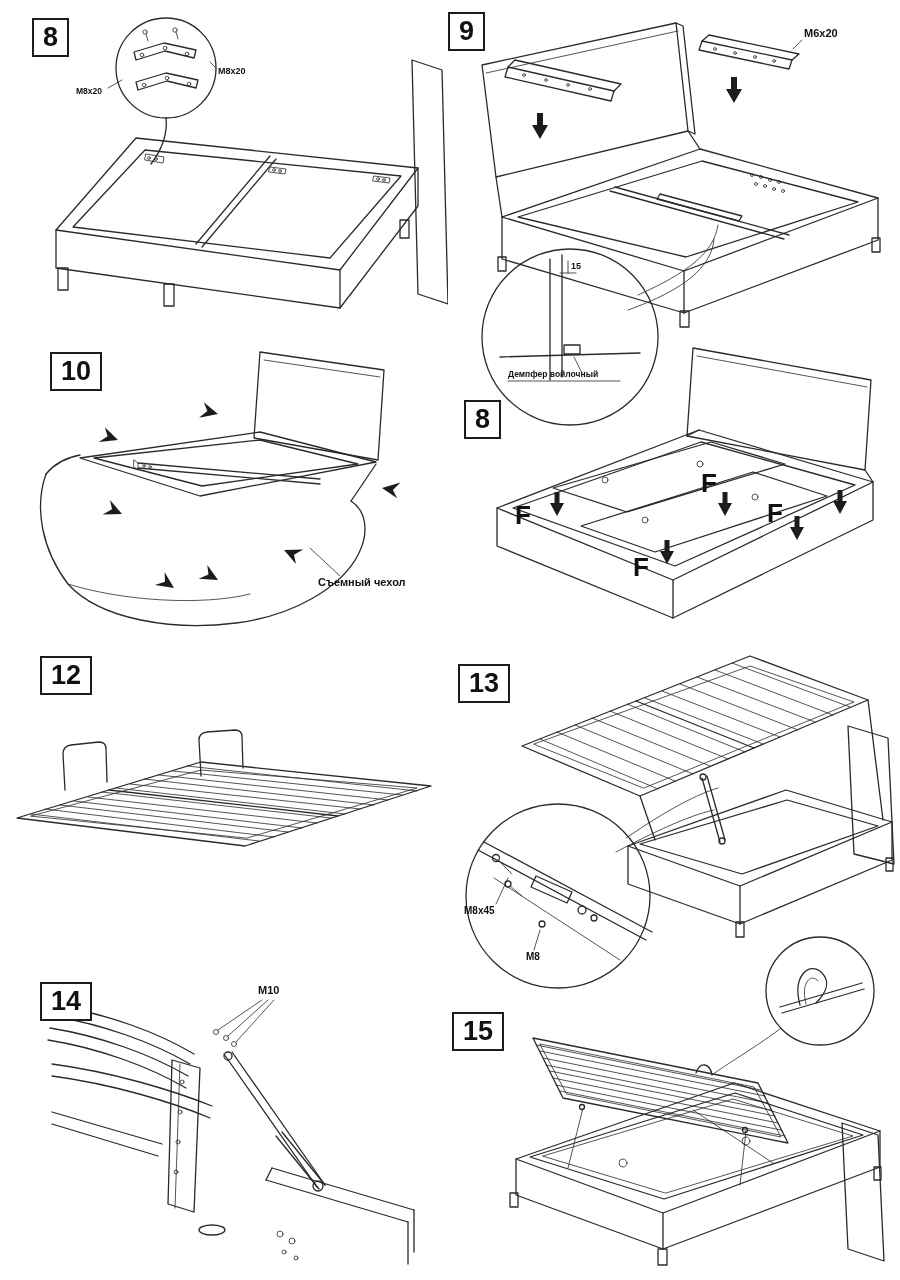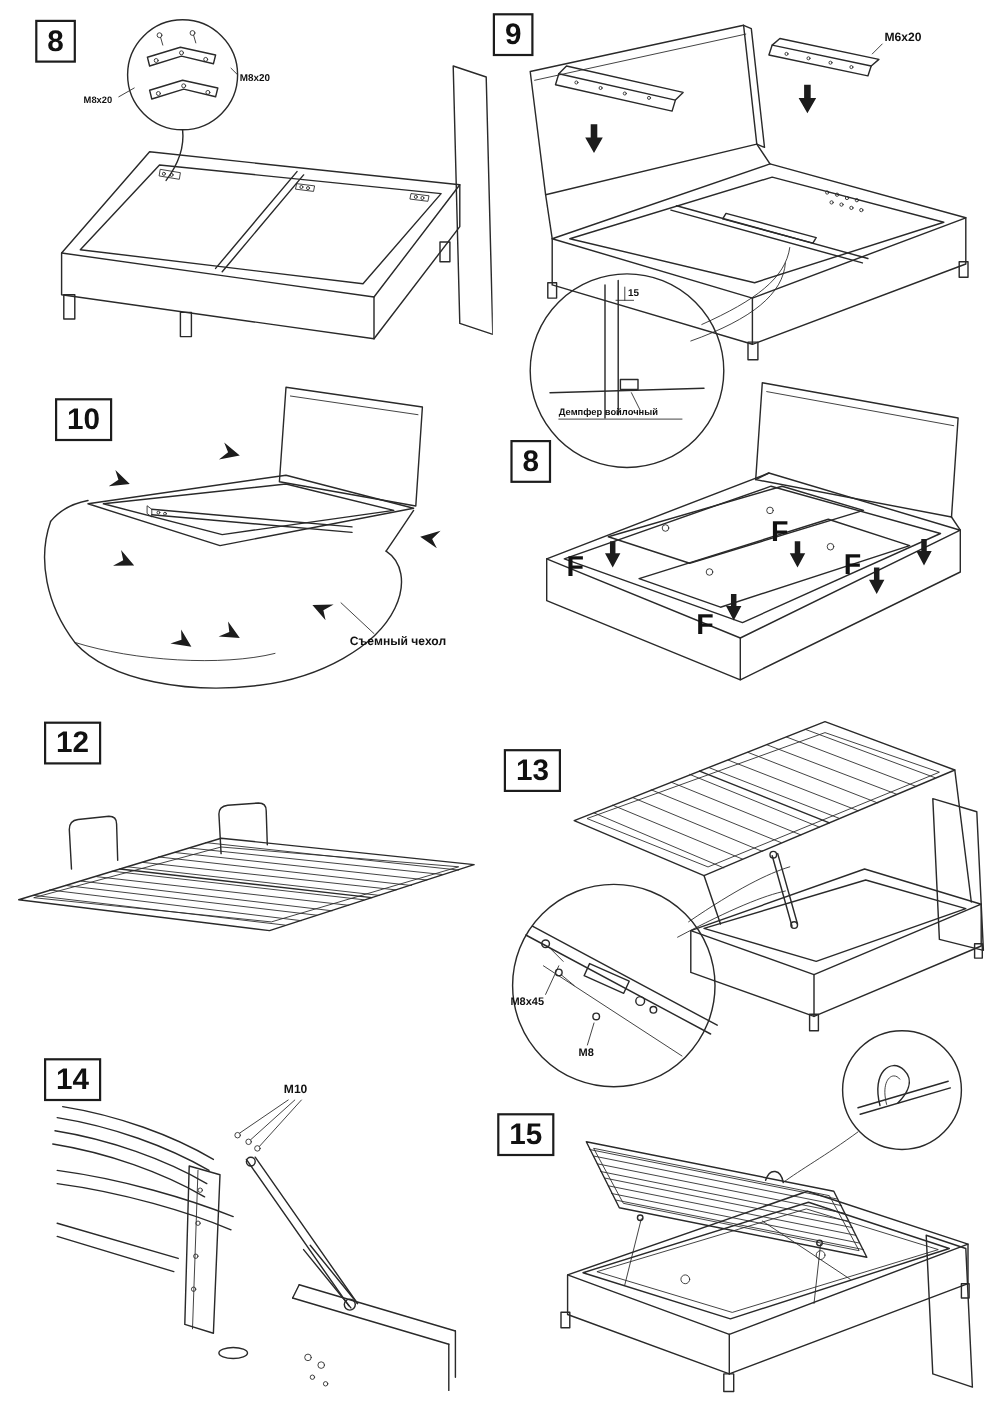--- a/index.html
+++ b/index.html
@@ -16,25 +16,25 @@
   .t8{font-size:8.5px;} .t9{font-size:9px;} .t10{font-size:10px;} .t11{font-size:11px;}
   .tF{font-size:26px;}
 </style>
 </head>
 <body>
 
 <div class="page">
 
   <div class="step-num" style="left:32px;top:18px;">8</div>
   <div class="step-num" style="left:448px;top:12px;">9</div>
-  <div class="step-num" style="left:50px;top:362px;">10</div>
+  <div class="step-num" style="left:50px;top:352px;">10</div>
   <div class="step-num" style="left:464px;top:400px;">8</div>
   <div class="step-num" style="left:40px;top:656px;">12</div>
-  <div class="step-num" style="left:458px;top:681px;">13</div>
-  <div class="step-num" style="left:40px;top:962px;">14</div>
+  <div class="step-num" style="left:458px;top:664px;">13</div>
+  <div class="step-num" style="left:40px;top:982px;">14</div>
   <div class="step-num" style="left:452px;top:1012px;">15</div>
 
   <svg class="panel-svg" style="left:18px;top:8px;" width="430" height="330" viewBox="0 0 430 330">
     <g>
       <path d="M38,222 L118,130 L400,160 L322,262 Z"></path>
       <path d="M55,219 L127,142 L383,168 L312,250 Z"></path>
       <path d="M38,222 L38,260 L322,300 L322,262"></path>
       <path d="M322,300 L400,198 L400,160"></path>
       <path d="M252,148 L178,236 M258,151 L184,239"></path>
       <path d="M394,52 L424,62 L430,296 L400,286 Z"></path>

